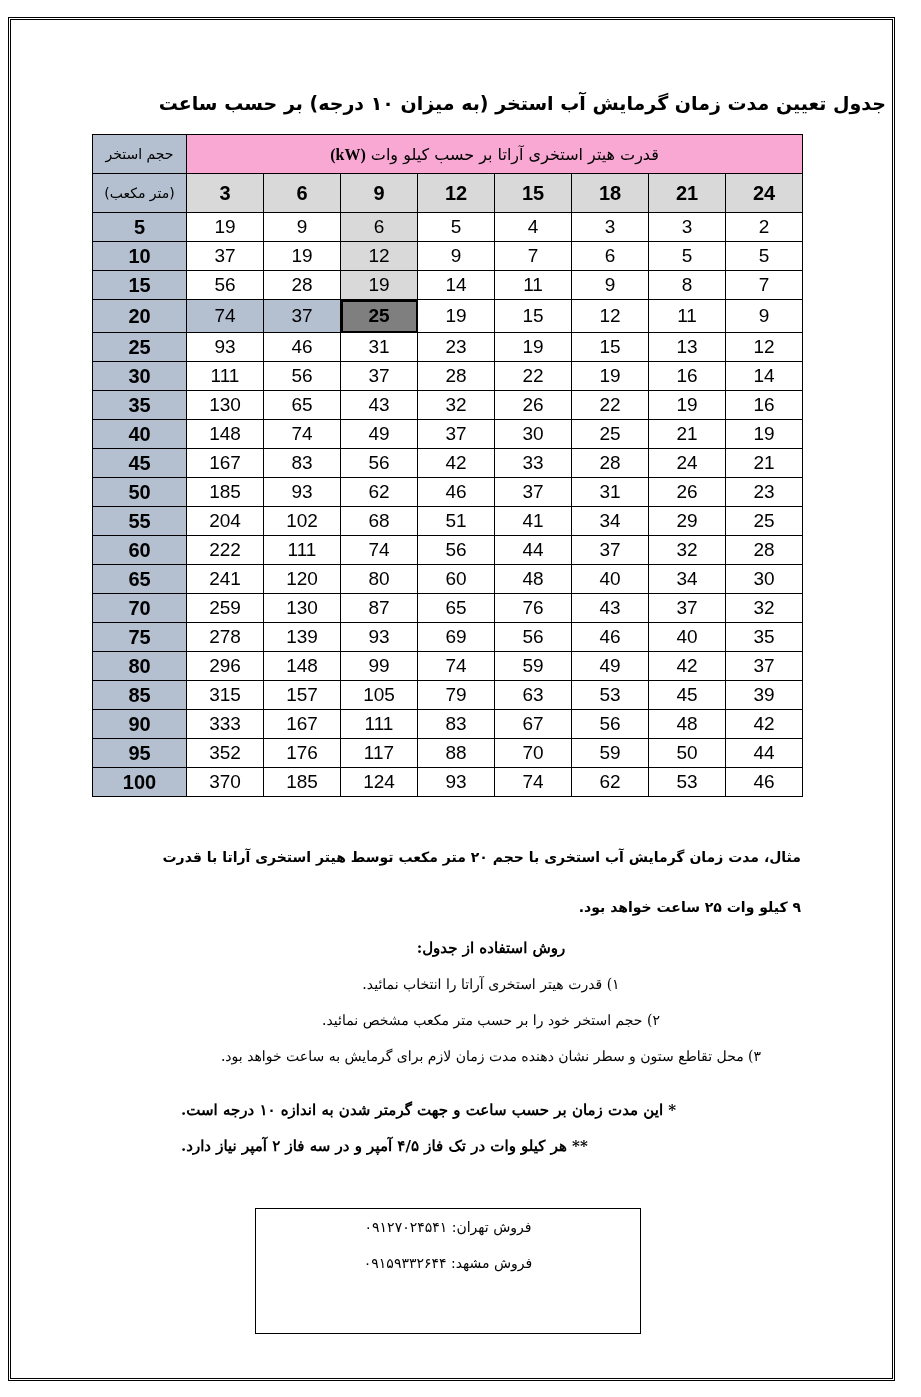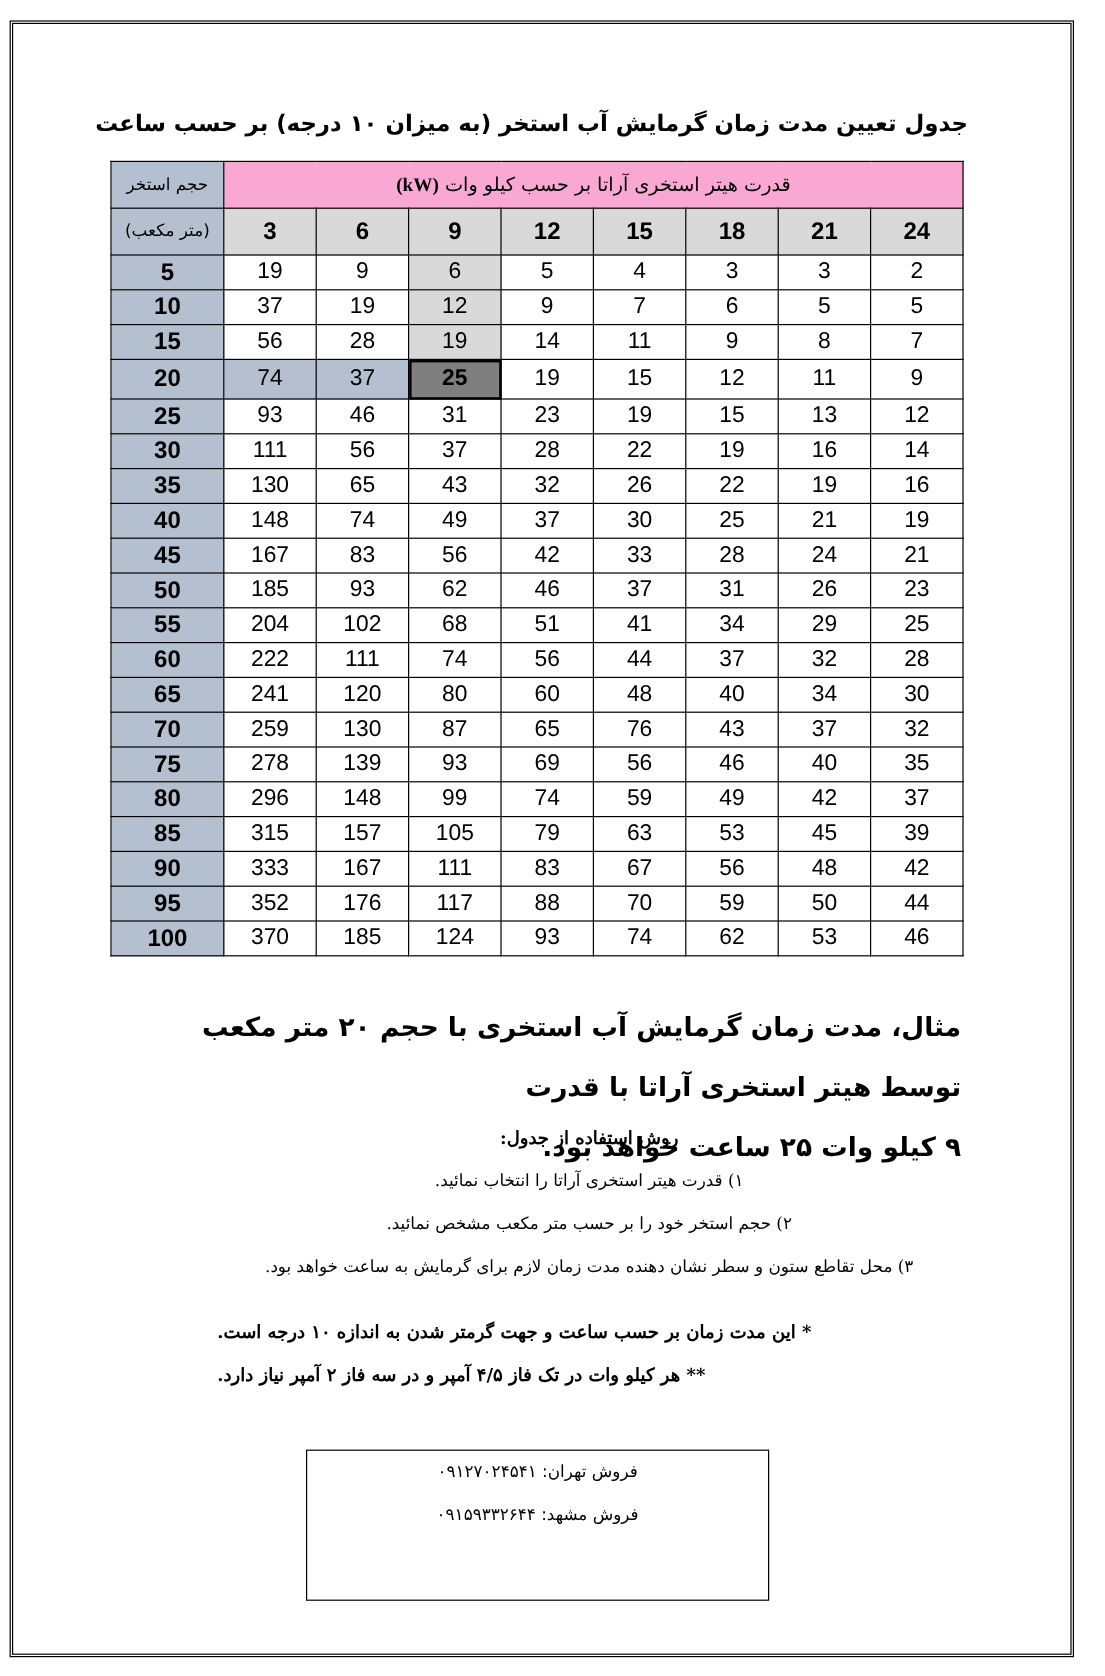--- a/index.html
+++ b/index.html
@@ -2,21 +2,21 @@
 <html><head>
   <meta charset="utf-8">
   <style>
     html, body { margin: 0; padding: 0; background: #ffffff; }
     body { width: 921px; height: 1397px; position: relative; overflow: hidden; font-family: "DejaVu Sans", sans-serif; color: #000; }
     .page-frame {
       position: absolute; left: 8px; top: 17px; width: 881px; height: 1358px;
       border: 3px double #000;
     }
     .title {
-      position: absolute; left: 0; width: 886px; top: 92px; text-align: center;
+      position: absolute; left: 0; width: 886px; top: 92px; text-align: right;
       font-family: "DejaVu Sans", sans-serif; font-weight: bold; font-size: 19px; direction: rtl;
     }
     table.heat {
       position: absolute; left: 92px; top: 134px; width: 711px;
       border-collapse: collapse; table-layout: fixed; direction: ltr;
     }
     table.heat td, table.heat th {
       border: 1px solid #000; text-align: center; padding: 0;
       font-family: "Liberation Sans", sans-serif; font-size: 19px; font-weight: normal;
     }
@@ -27,21 +27,21 @@
     .vol-header { background: #b4bfcf; font-family: "DejaVu Sans", sans-serif !important; font-size: 14px !important; direction: rtl; line-height: 38px; vertical-align: top; }
     .kw-cell { background: #d9d9d9; font-weight: bold !important; height: 37px; font-size: 20px !important; }
     .vol-cell { background: #b4bfcf; font-weight: bold !important; font-size: 20px !important; }
     tr.row td { height: 28px; }
     tr.row.tall td { height: 32px; }
     td.hl-col { background: #d9d9d9; }
     td.hl-row { background: #b4bfcf; }
     td.hl-target { background: #7f7f7f; font-weight: bold !important; outline: 2px solid #000; outline-offset: -2px; }
     .example {
       position: absolute; right: 120px; top: 832px; width: 700px; direction: rtl; text-align: right;
-      font-family: "DejaVu Sans", sans-serif; font-size: 22px; line-height: 50px; font-weight: bold;
+      font-family: "DejaVu Sans", sans-serif; font-size: 14px; line-height: 50px; font-weight: bold;
     }
     .howto {
       position: absolute; right: 120px; top: 930px; width: 620px; direction: rtl; text-align: center;
       font-family: "DejaVu Serif", serif; font-size: 14px; line-height: 36px;
     }
     .howto .h { font-weight: bold; font-size: 15px; }
     .notes {
       position: absolute; right: 120px; top: 1092px; width: 620px; direction: rtl; text-align: left;
       font-family: "DejaVu Serif", serif; font-size: 15px; line-height: 36px; font-weight: bold;
     }

